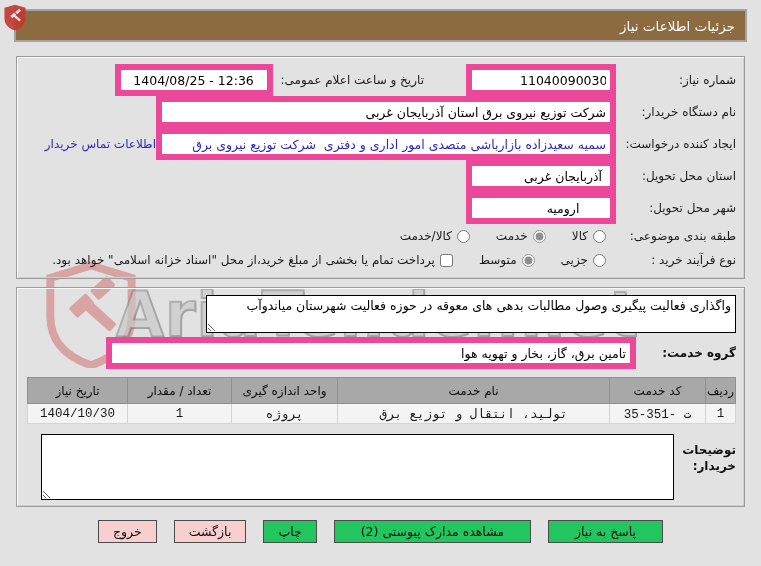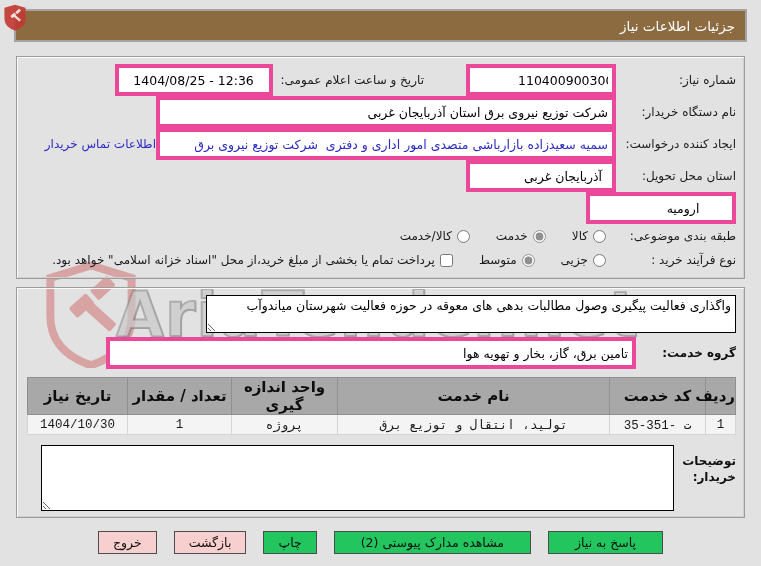--- a/index.html
+++ b/index.html
@@ -26,21 +26,21 @@
     padding:7px 8px 6px 8px; background:transparent;
   }
   .panel1 { margin-top:14px; }
   .panel2 { margin-top:8px; }
   
   .frow { display:flex; align-items:center; min-height:24px; }
   .frow.tall { min-height:29px; align-items:center; }
   .flabel { width:120px; flex:0 0 120px; line-height:1.25; color:#1c1c1c; }
   .inline-lbl { margin:0 8px; white-space:nowrap; }
   .tbox {
-    background:#fff; border:4px solid #ec4899; height:32px;
+    background:#fff; border:6px solid #ec4899; height:32px;
     font-family:inherit; font-size:12.5px; color:#000; padding:0 4px;
   }
   .tbox.ltr { direction:ltr; }
   .center { text-align:center; }
   .blue { color:#2b2bc4; }
   .w150 { width:150px;padding-left:48px; } .w158 { width:158px; } .w460 { width:460px; }
   .w62 { width:62px; } .w78 { width:78px; } .w76 { width:76px; }
   .countdown { background:#f2edc6; color:#24246a; font-weight:bold; }
   .link { color:#2b2bc4; margin-right:0; white-space:nowrap; cursor:pointer; }
   .sp42 { margin-right:42px; } .sp20 { margin-right:20px; }
@@ -61,21 +61,21 @@
   .grow { display:flex; align-items:center; margin-bottom:8px; }
   .glabel { width:100px; flex:0 0 100px; }
   .gbox { width:530px; }
   
   table.svc {
     border-collapse:collapse; table-layout:fixed; width:708px;
     margin:2px 0 10px auto; direction:rtl;
     border:1px solid #878787; background:#f2f2f2;
   }
   table.svc th {
-    background:#a8a8a8; color:#0d0d0d; font-weight:bold; font-size:15px;
+    background:#a8a8a8; color:#0d0d0d; font-weight:normal; font-size:12px;
     height:26px; border:1px solid #8f8f8f; text-align:center;
   }
   table.svc td {
     height:20px; text-align:center; font-size:12.5px;
     border:1px solid #d4d4d4; background:#f4f4f4;font-family:Liberation Mono, monospace;
   }
   .notes-row { display:flex; align-items:flex-start; }
   .notes-label { width:62px; flex:0 0 62px; padding-top:8px; line-height:1.35; }
   
   .btnbar { position:relative; z-index:2; display:flex; justify-content:center; align-items:center; gap:17px; margin-top:13px; }
@@ -145,20 +145,21 @@
     <span class="link">اطلاعات تماس خریدار</span>
   </div>
 
 
   <div class="frow">
     <div class="flabel">استان محل تحویل:</div>
     <input class="tbox center w150" readonly="" value="آذربایجان غربی" style="">
   </div>
 
   <div class="frow">
+    <div class="flabel">شهر محل تحویل:</div>
     <input class="tbox center w150" readonly="" value="ارومیه" style="">
   </div>
 
   <div class="frow">
     <div class="flabel">طبقه بندی موضوعی:</div>
     <label class="opt first">
       <input type="radio" name="category" style="">
       <span>کالا</span>
     </label>
     <label class="opt">

